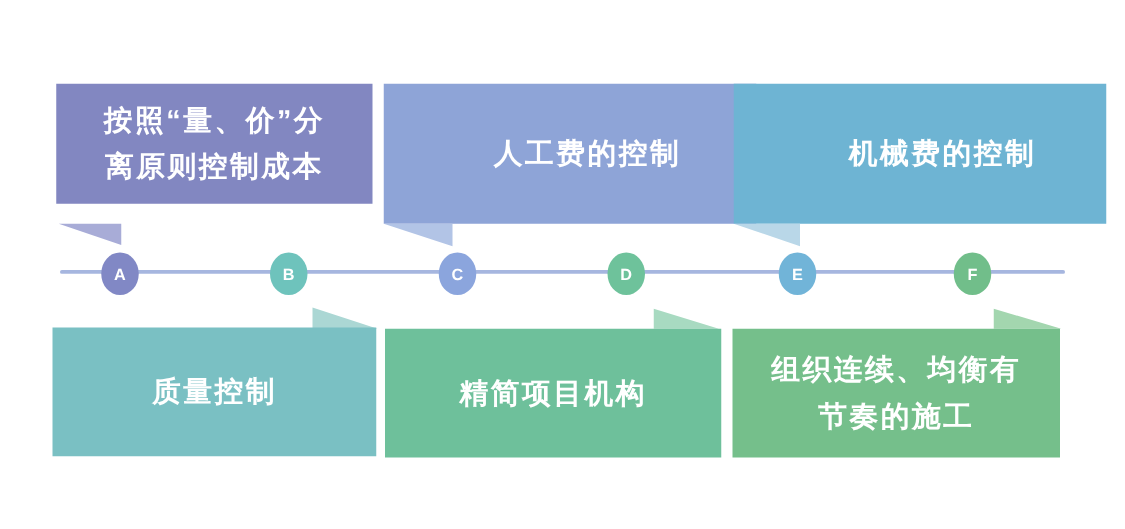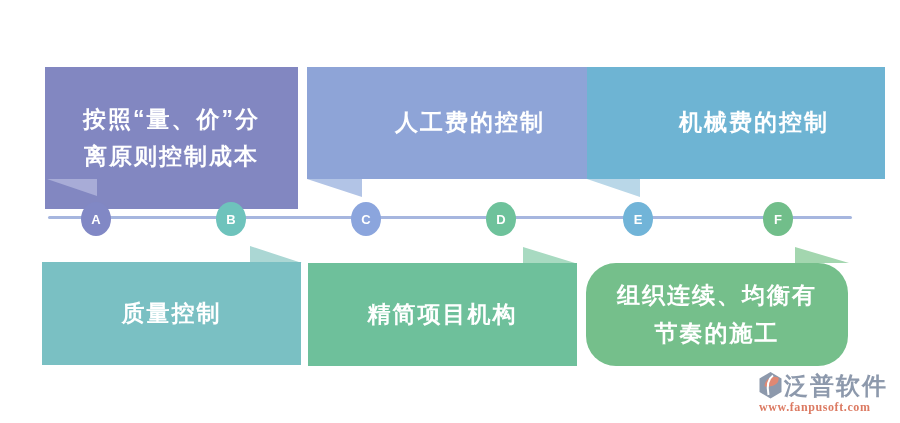--- a/index.html
+++ b/index.html
@@ -5,21 +5,21 @@
   html,body { margin:0; padding:0; background:#ffffff; }
   .canvas {
     position:relative; width:900px; height:423px; background:#ffffff;
     font-family:"Liberation Sans", sans-serif; overflow:hidden;
   }
   .box {
     position:absolute; display:flex; align-items:center; justify-content:center;
     color:#ffffff; font-weight:bold; font-size:23px; letter-spacing:2px;
     text-align:center; line-height:1.62; white-space:pre-line;
   }
-  .box-top-1 { left:45px;  top:67px;  width:253px; height:142px; }
+  .box-top-1 { left:45px;  top:67px;  width:253px; height:96px; }
   .box-top-2 { left:307px; top:67px;  width:270px; height:112px;padding-left:28px; }
   .box-top-3 { left:587px; top:67px;  width:262px; height:112px; }
   .box-bot-1 { left:42px;  top:250px; width:259px; height:103px;margin-top:12px; }
   .box-bot-2 { left:308px; top:263px; width:269px; height:103px; }
   .box-bot-3 { left:586px; top:263px; width:262px; height:103px; }
 
   .ptr { position:absolute; width:0; height:0; }
   .ptr-1 { left:47px;  top:179px; border-top:17px solid; border-left:50px solid transparent; }
   .ptr-2 { left:307px; top:179px; border-top:18px solid; border-left:55px solid transparent; }
   .ptr-3 { left:587px; top:179px; border-top:18px solid; border-left:53px solid transparent; }
@@ -69,28 +69,17 @@
   <div class="node node-d" style="background: rgb(110, 194, 155);">D</div>
   <div class="node node-e" style="background: rgb(113, 180, 216);">E</div>
   <div class="node node-f" style="background: rgb(113, 190, 138);">F</div>
 
   <div class="ptr ptr-4" style="border-bottom-color: rgb(171, 215, 212);"></div>
   <div class="ptr ptr-5" style="border-bottom-color: rgb(168, 218, 193);"></div>
   <div class="ptr ptr-6" style="border-bottom-color: rgb(163, 214, 175);"></div>
 
   <div class="box box-bot-1" style="background: rgb(122, 192, 195);">质量控制</div>
   <div class="box box-bot-2" style="background: rgb(110, 192, 155);">精简项目机构</div>
-  <div class="box box-bot-3" style="background: rgb(117, 191, 139); border-radius: 30px;">组织连续、均衡有
+  <div class="box box-bot-3" style="background: rgb(117, 191, 139);">组织连续、均衡有
 节奏的施工</div>
 
-  <div class="watermark">
-    <div class="wm-row">
-      <svg width="23" height="27" viewBox="0 0 23 27">
-        <polygon points="11.5,0 22.5,6.5 22.5,20 11.5,26.5 0.5,20 0.5,6.5" style="fill: rgb(141, 153, 172);"></polygon>
-        <path d="M5.5,14.5 C6,6.5 13,3 19.5,5.5 C20.5,10.5 16.5,14 9,14.8 Z" style="fill: rgb(224, 136, 115);"></path>
-        <path d="M14,3.5 C9,7 7.5,13 9.5,23" stroke="#ffffff" stroke-width="2" fill="none"></path>
-      </svg>
-      <span class="wm-brand" style="color: rgb(141, 153, 172);">泛普软件</span>
-    </div>
-    <div class="wm-url" style="color: rgb(220, 122, 98);">www.fanpusoft.com</div>
-  </div>
 
 </div>
 
 </body></html>

